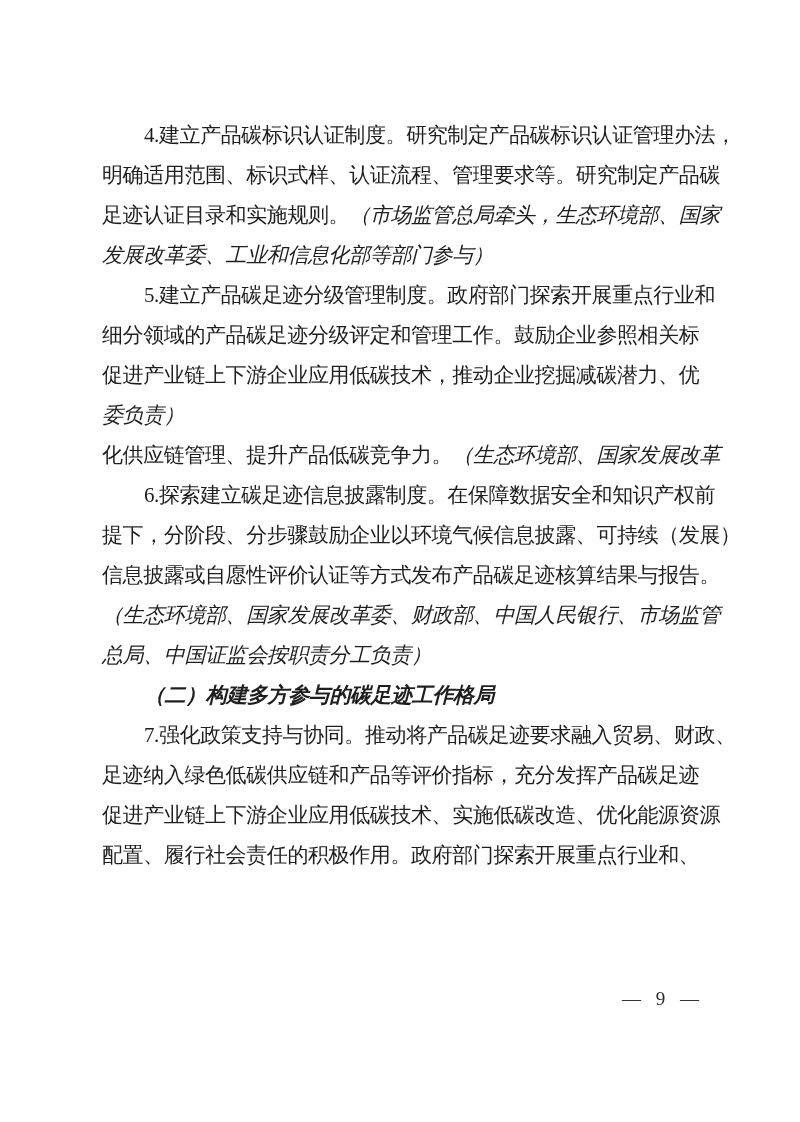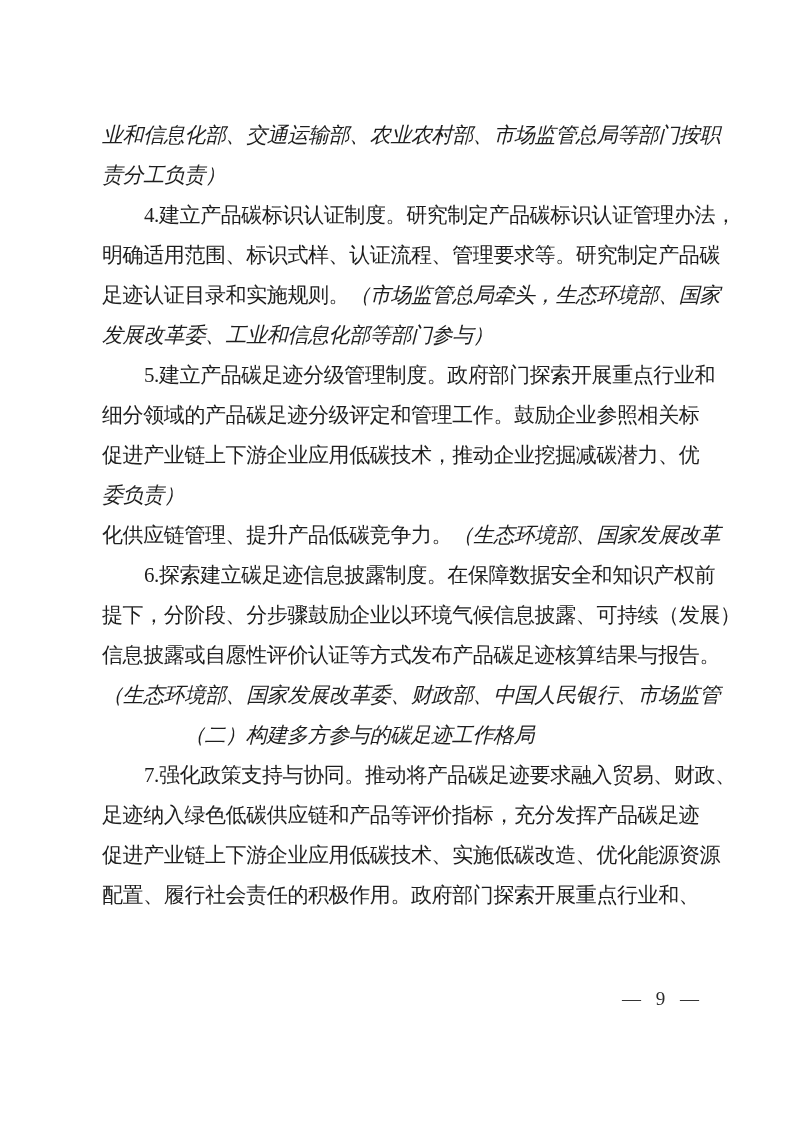--- a/index.html
+++ b/index.html
@@ -36,61 +36,57 @@
     font-style: normal;
     font-weight: normal;
     text-align: right;
   }
   .seg-kai {
     font-style: italic;
     font-weight: normal;
   }
   .seg-kai-bold {
     font-style: italic;
-    font-weight: normal;
-    margin-left: 40px;
+    font-weight: bold;
   }
   .page-footer {
     position: absolute;
     top: 988px;
     right: 100px;
     font-size: 19px;
     line-height: 22px;
     color: #2b2b2b;
     word-spacing: 8px;
     letter-spacing: 1px;
   }
 </style>
 </head>
 <body>
 
 <div class="page">
   <div class="doc-body">
       <div>
-        <div class="text-line"><span class="seg-kai">业和信息化部、交通运输部、农业农村部、市场监管总局等部门按职</span></div>
-        <div class="text-line"><span class="seg-kai">责分工负责）</span></div>
-      </div>
-      <div>
         <div class="text-line indent"><span class="seg-song">4.建立产品碳标识认证制度。研究制定产品碳标识认证管理办法，</span></div>
         <div class="text-line"><span class="seg-song">明确适用范围、标识式样、认证流程、管理要求等。研究制定产品碳</span></div>
         <div class="text-line"><span class="seg-song">足迹认证目录和实施规则。</span><span class="seg-kai">（市场监管总局牵头，生态环境部、国家</span></div>
         <div class="text-line"><span class="seg-kai">发展改革委、工业和信息化部等部门参与）</span></div>
       </div>
       <div>
         <div class="text-line indent"><span class="seg-song">5.建立产品碳足迹分级管理制度。政府部门探索开展重点行业和</span></div>
         <div class="text-line"><span class="seg-song">细分领域的产品碳足迹分级评定和管理工作。鼓励企业参照相关标</span></div>
         <div class="text-line"><span class="seg-song">促进产业链上下游企业应用低碳技术，推动企业挖掘减碳潜力、优</span></div>
         <div class="text-line"><span class="seg-kai">委负责）</span></div>
         <div class="text-line"><span class="seg-song">化供应链管理、提升产品低碳竞争力。</span><span class="seg-kai">（生态环境部、国家发展改革</span></div>
       </div>
       <div>
         <div class="text-line indent"><span class="seg-song">6.探索建立碳足迹信息披露制度。在保障数据安全和知识产权前</span></div>
         <div class="text-line"><span class="seg-song">提下，分阶段、分步骤鼓励企业以环境气候信息披露、可持续（发展）</span></div>
         <div class="text-line"><span class="seg-song">信息披露或自愿性评价认证等方式发布产品碳足迹核算结果与报告。</span></div>
         <div class="text-line"><span class="seg-kai">（生态环境部、国家发展改革委、财政部、中国人民银行、市场监管</span></div>
+        <div class="text-line"><span class="seg-kai">总局、中国证监会按职责分工负责）</span></div>
       </div>
       <div>
         <div class="text-line indent"><span class="seg-kai-bold">（二）构建多方参与的碳足迹工作格局</span></div>
       </div>
       <div>
         <div class="text-line indent"><span class="seg-song">7.强化政策支持与协同。推动将产品碳足迹要求融入贸易、财政、</span></div>
         <div class="text-line"><span class="seg-song">足迹纳入绿色低碳供应链和产品等评价指标，充分发挥产品碳足迹</span></div>
         <div class="text-line"><span class="seg-song">促进产业链上下游企业应用低碳技术、实施低碳改造、优化能源资源</span></div>
         <div class="text-line"><span class="seg-song">配置、履行社会责任的积极作用。政府部门探索开展重点行业和、</span></div>
       </div>

